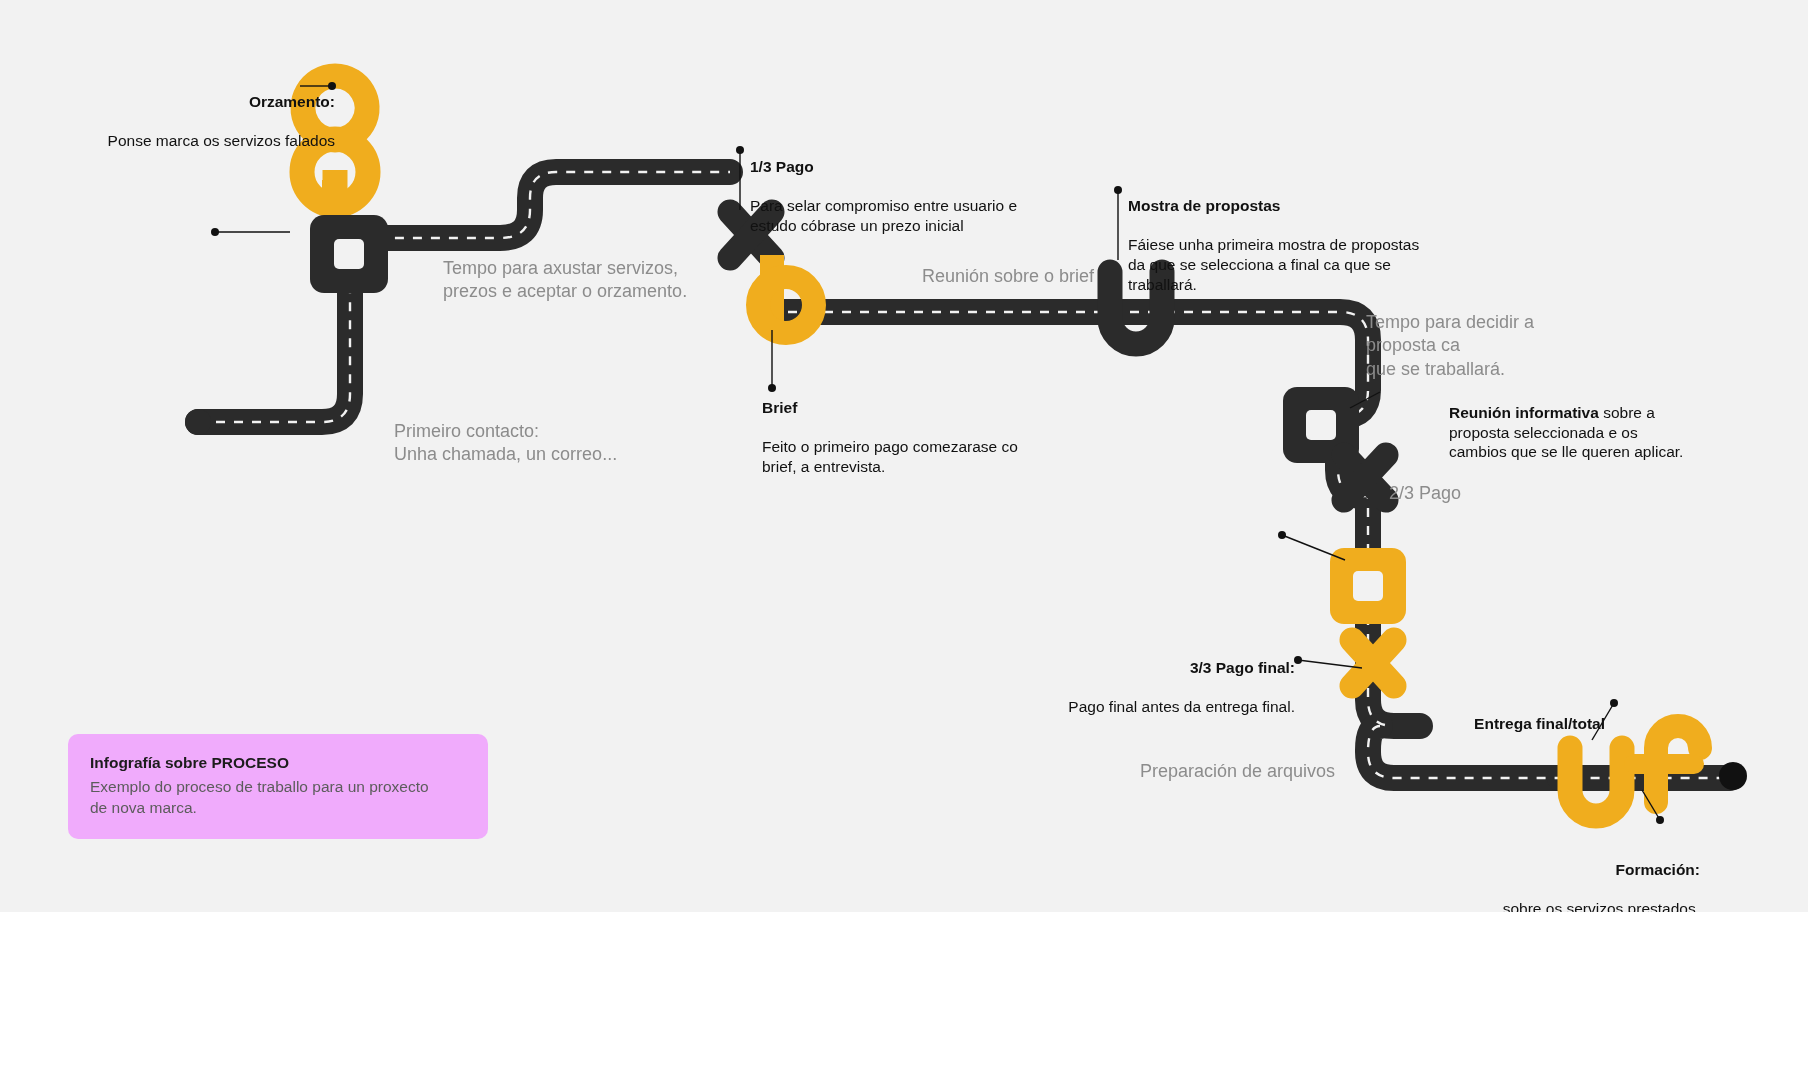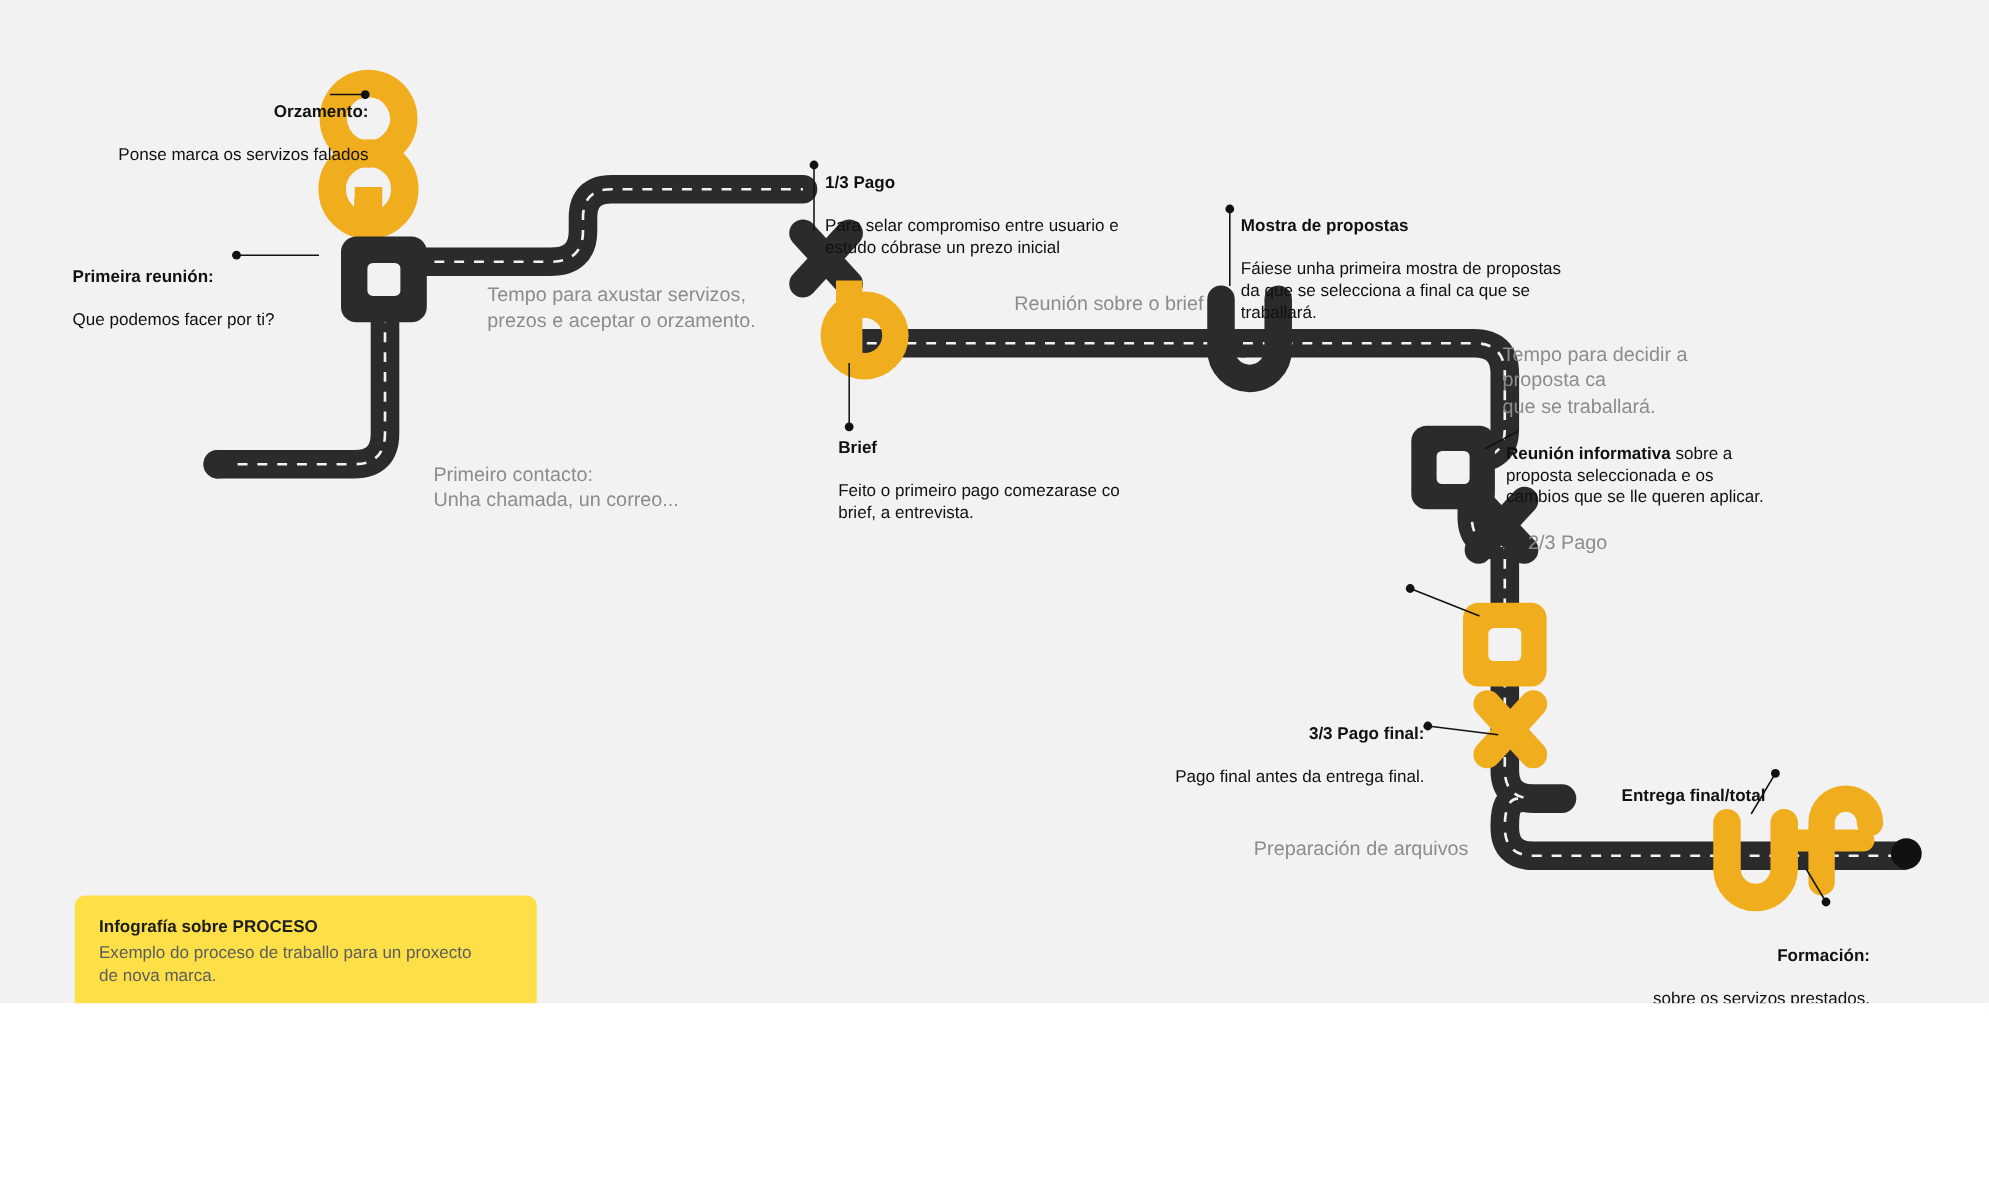--- a/index.html
+++ b/index.html
@@ -65,24 +65,24 @@
     position: absolute;
     left: 0;
     top: 912px;
     width: 1808px;
     height: 168px;
     background: #ffffff;
   }
   #info-box {
     position: absolute;
     left: 68px;
-    top: 814px;
+    top: 734px;
     width: 420px;
     padding: 20px 22px;
-    background: #fde047;
+    background: #f0abfc;
     border-radius: 10px;
     box-sizing: border-box;
   }
   #info-box .t {
     font-size: 15.5px;
     font-weight: bold;
     color: #1c1c1c;
     margin-bottom: 5px;
   }
   #info-box .b {
@@ -200,45 +200,41 @@
   <div class="dot" style="left:1278px; top:531px;"></div>
   <div class="dot" style="left:1294px; top:656px;"></div>
   <div class="dot" style="left:1610px; top:699px;"></div>
   <div class="dot" style="left:1656px; top:816px;"></div>
 
   <div class="label right" style="left:40px; top:72px; width:295px;">
     <span class="ttl">Orzamento:</span>
     <span>Ponse marca os servizos falados</span>
   </div>
 
-  <div class="label" style="left:66px; top:222px; width:240px;">
-    <span class="ttl">Primeira reunión:</span>
-    <span>Que podemos facer por ti?</span>
-  </div>
 
   <div class="label" style="left:750px; top:137px; width:330px;">
     <span class="ttl">1/3 Pago</span>
     <span>Para selar compromiso entre usuario e
 estudo cóbrase un prezo inicial</span>
   </div>
 
   <div class="label" style="left:762px; top:378px; width:330px;">
     <span class="ttl">Brief</span>
     <span>Feito o primeiro pago comezarase co
 brief, a entrevista.</span>
   </div>
 
   <div class="label" style="left:1128px; top:176px; width:320px;">
     <span class="ttl">Mostra de propostas</span>
     <span>Fáiese unha primeira mostra de propostas
 da que se selecciona a final ca que se
 traballará.</span>
   </div>
 
-  <div class="label inline" style="left:1369px; top:383px; width:270px;">
+  <div class="label inline" style="left:1449px; top:383px; width:270px;">
     <span class="ttl">Reunión informativa</span><span> sobre a
 proposta seleccionada e os
 cambios que se lle queren aplicar.</span>
   </div>
 
 
   <div class="label right" style="left:980px; top:638px; width:315px;">
     <span class="ttl">3/3 Pago final:</span>
     <span>Pago final antes da entrega final.</span>
   </div>

